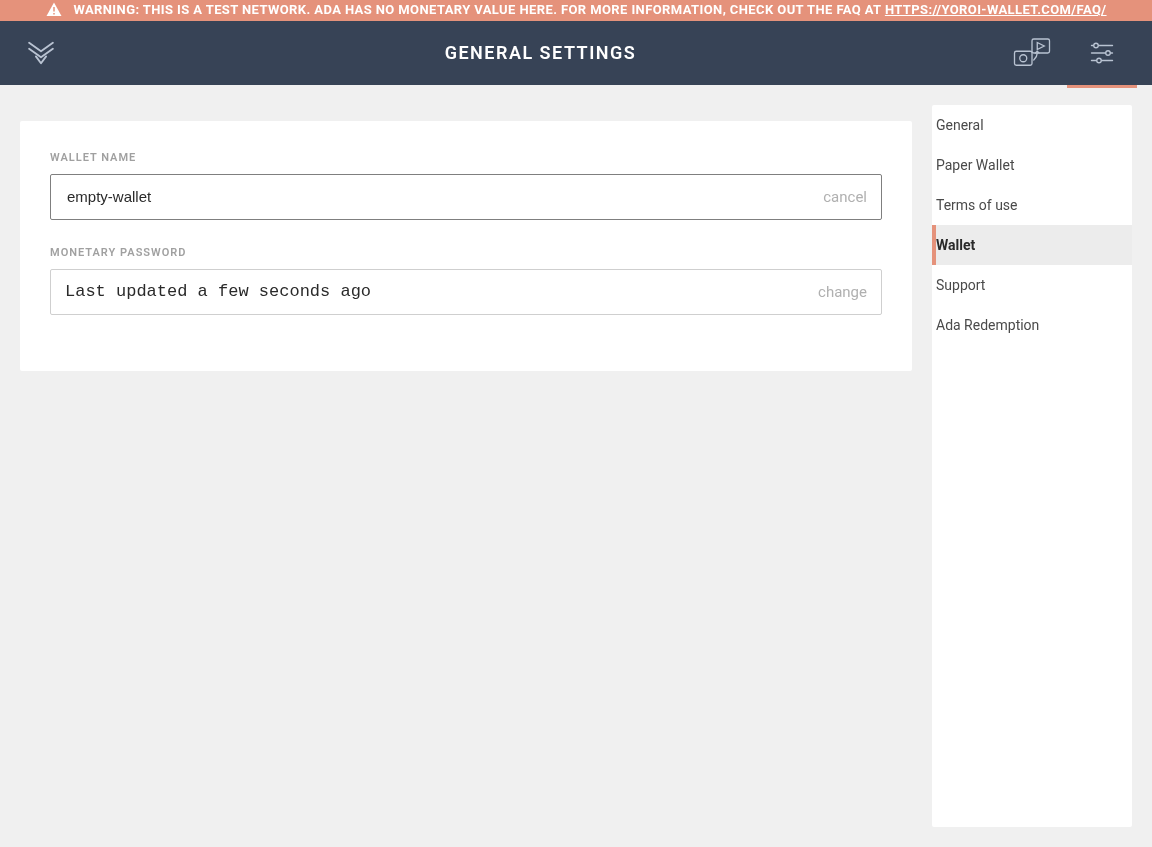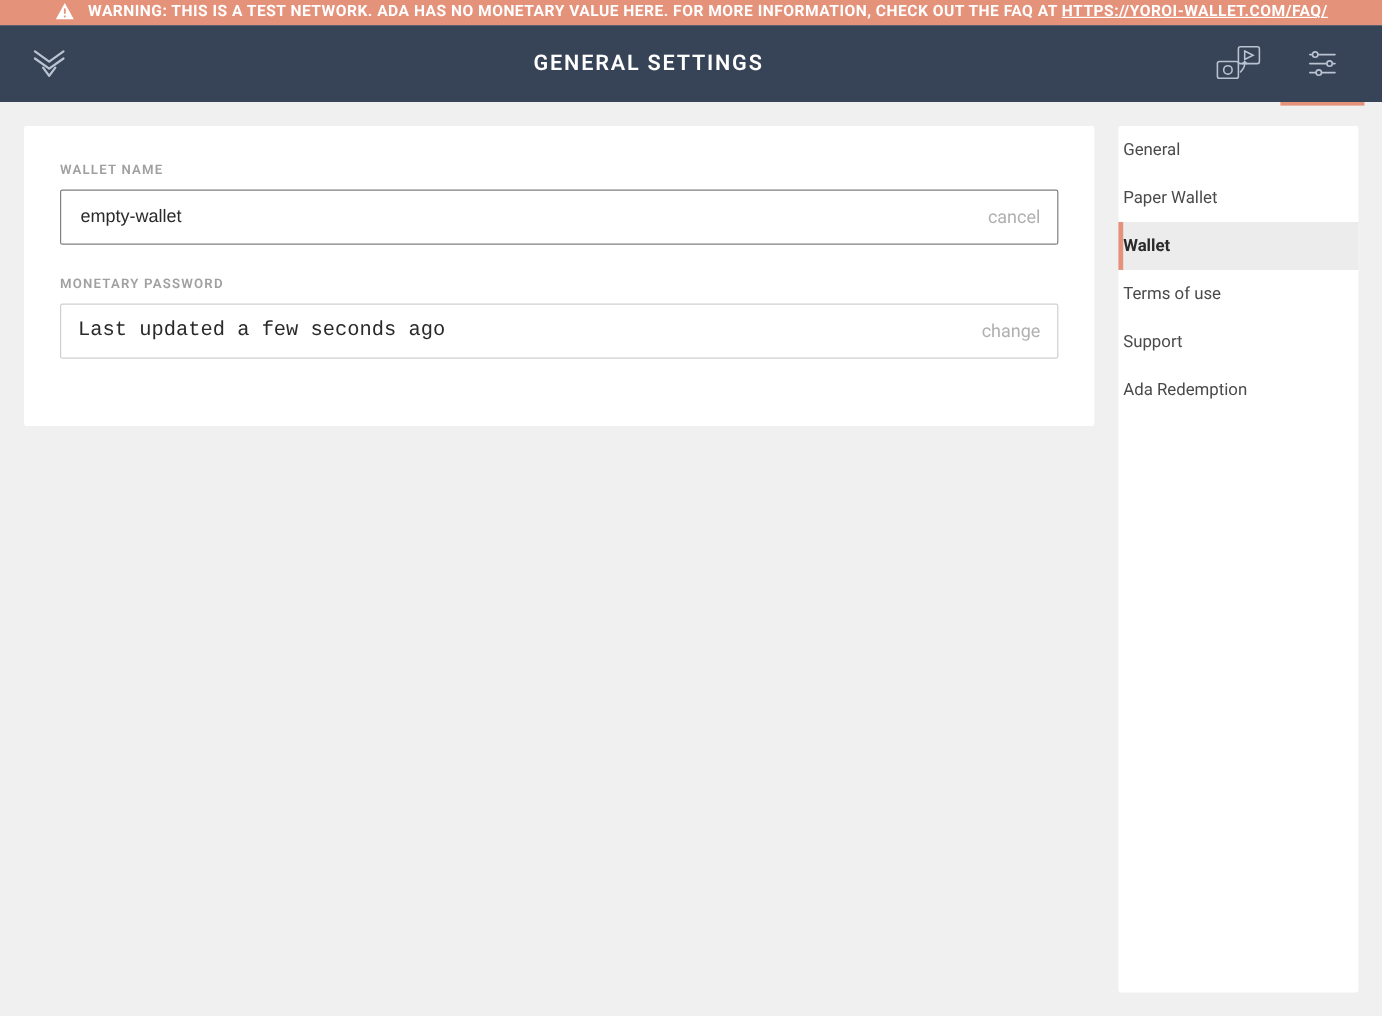--- a/index.html
+++ b/index.html
@@ -93,20 +93,21 @@
     gap: 20px;
     padding: 20px;
     overflow: hidden;
   }
   .card {
     background: var(--card-bg);
     border-radius: 2px;
     flex: 1;
     padding: 30px;
     align-self: flex-start;
+    margin-top: 16px;
   }
 
   .field-group { margin-bottom: 26px; }
   .field-label {
     font-size: 11px;
     font-weight: 600;
     letter-spacing: 1px;
     color: var(--label);
     margin-bottom: 10px;
   }
@@ -242,27 +243,27 @@
 
   </div>
 
   <div class="sidebar">
     <div class="sidebar-item">
       <span>General</span>
     </div>
     <div class="sidebar-item">
       <span>Paper Wallet</span>
     </div>
+    <div class="sidebar-item">
+      <span>Terms of use</span>
+    </div>
     <div class="sidebar-item active">
       <span>Wallet</span>
     </div>
     <div class="sidebar-item">
-      <span>Terms of use</span>
-    </div>
-    <div class="sidebar-item">
       <span>Support</span>
     </div>
     <div class="sidebar-item">
       <span>Ada Redemption</span>
     </div>
   </div>
 
 </div>
 
 </body></html>

